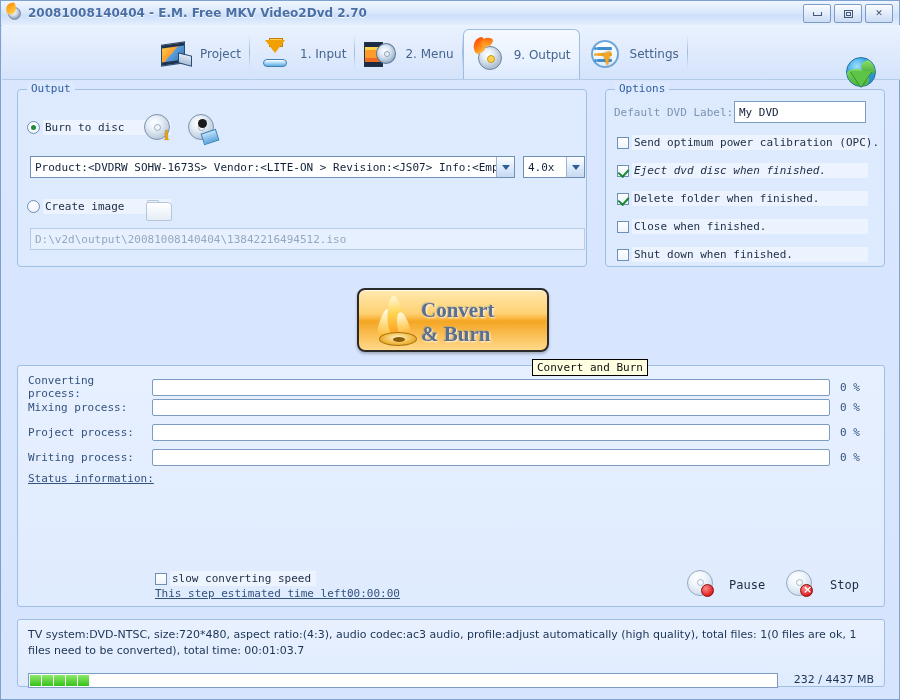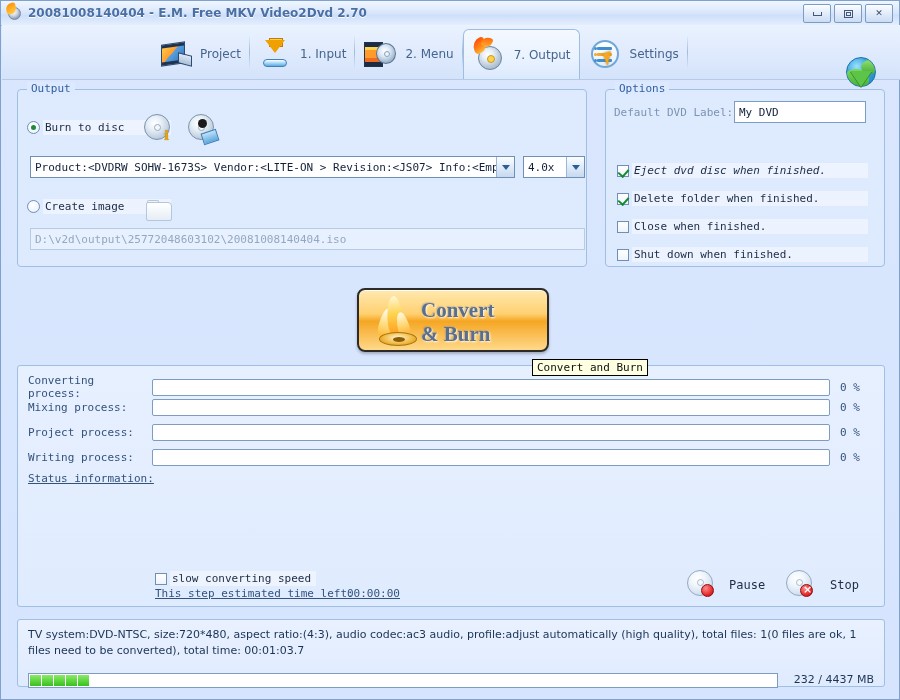--- a/index.html
+++ b/index.html
@@ -445,21 +445,21 @@
         <div class="tb-label">2. Menu</div>
       </div>
       <div class="tb-sep"></div>
 
       <div class="tb-item active">
         <div class="tb-ico ico-burn">
           <div class="dk"></div>
             <div class="f1"></div>
             <div class="f2"></div>
         </div>
-        <div class="tb-label">7. Output</div>
+        <div class="tb-label">9. Output</div>
       </div>
 
       <div class="tb-item">
         <div class="tb-ico ico-set">
           <div class="ring"></div>
           <div class="d1"></div>
             <div class="d2"></div>
             <div class="d3"></div>
           <div class="ln l1"></div>
             <div class="ln l2"></div>
@@ -513,32 +513,36 @@
       <div class="radio"></div>
       <div class="ctl-label" style="width:122px;">Create image</div>
     </div>
 
     <div class="folder" style="left:128px;top:110px;">
       <div class="tab"></div>
         <div class="back"></div>
     </div>
 
     <div class="textfield readonly" style="left:12px;top:138px;width:555px;">
-      <span>D:\v2d\output\25772048603102\20081008140404.iso</span>
+      <span>D:\v2d\output\20081008140404\13842216494512.iso</span>
     </div>
   </div>
 
   <div class="group" style="left:604px;top:88px;width:280px;height:178px;">
     <div class="group-title">Options</div>
 
     <div style="position:absolute;left:8px;top:16px;color:#7d93b0;font-size:11px;">Default DVD Label:</div>
     <div class="textfield" style="left:128px;top:11px;width:132px;">
       <span>My DVD</span>
     </div>
 
+    <div class="radio-row" style="left:11px;top:45px;">
+      <div class="chk"></div>
+      <div class="ctl-label" style="width:230px;">Send optimum power calibration (OPC).</div>
+    </div>
 
     <div class="radio-row" style="left:11px;top:73px;">
       <div class="chk on"></div>
       <div class="ctl-label" style="width:230px;font-style:italic;">Eject dvd disc when finished.</div>
     </div>
 
     <div class="radio-row" style="left:11px;top:101px;">
       <div class="chk on"></div>
       <div class="ctl-label" style="width:230px;">Delete folder when finished.</div>
     </div>

